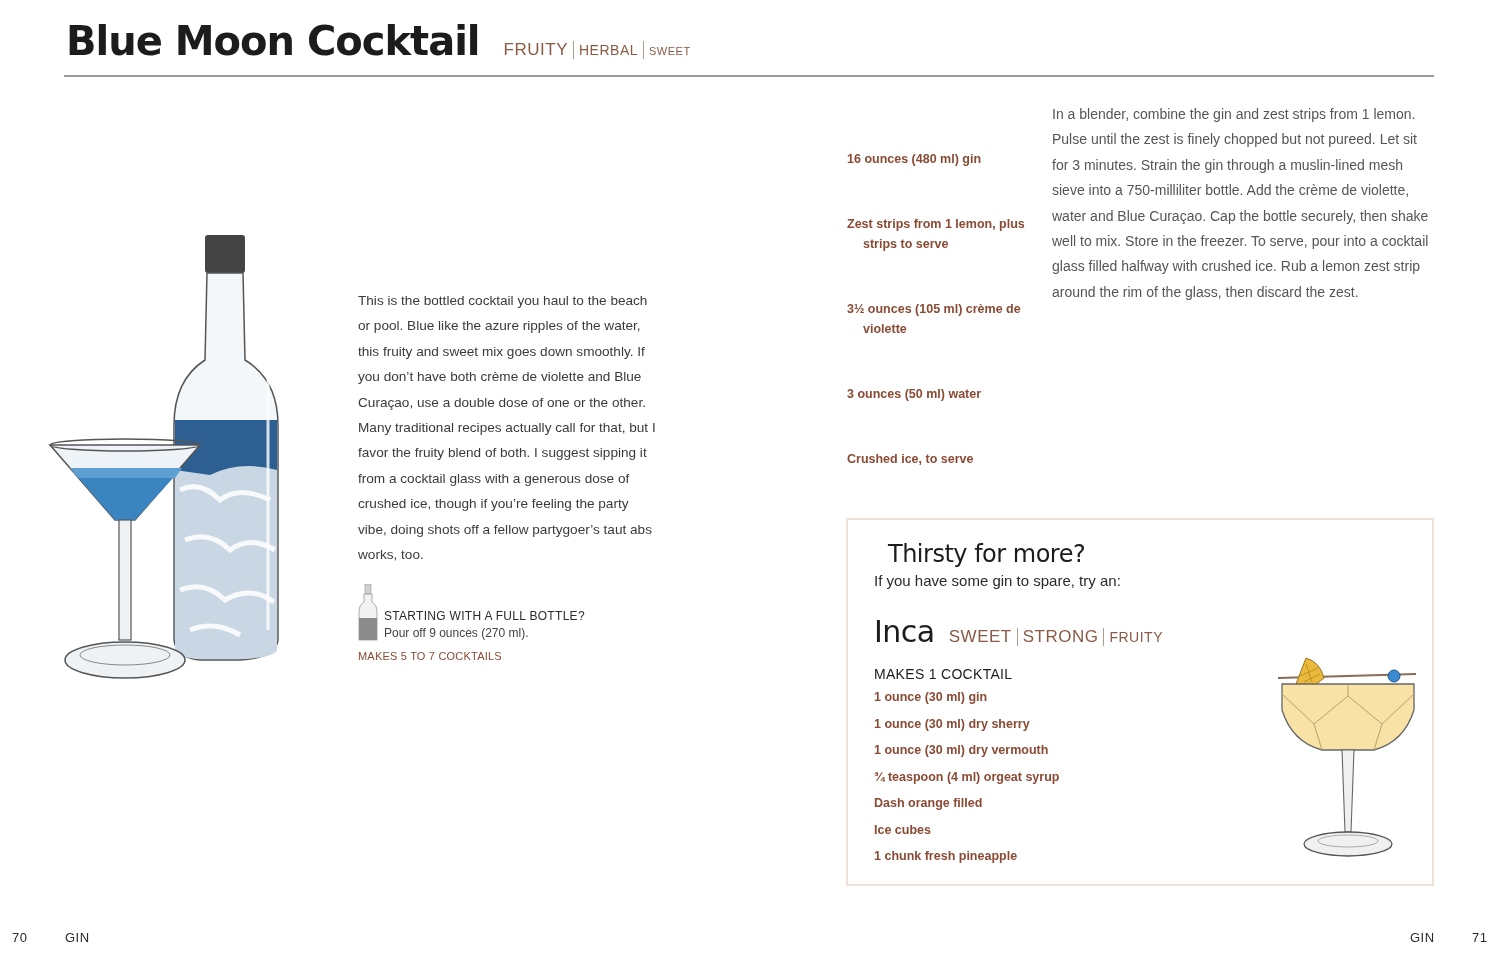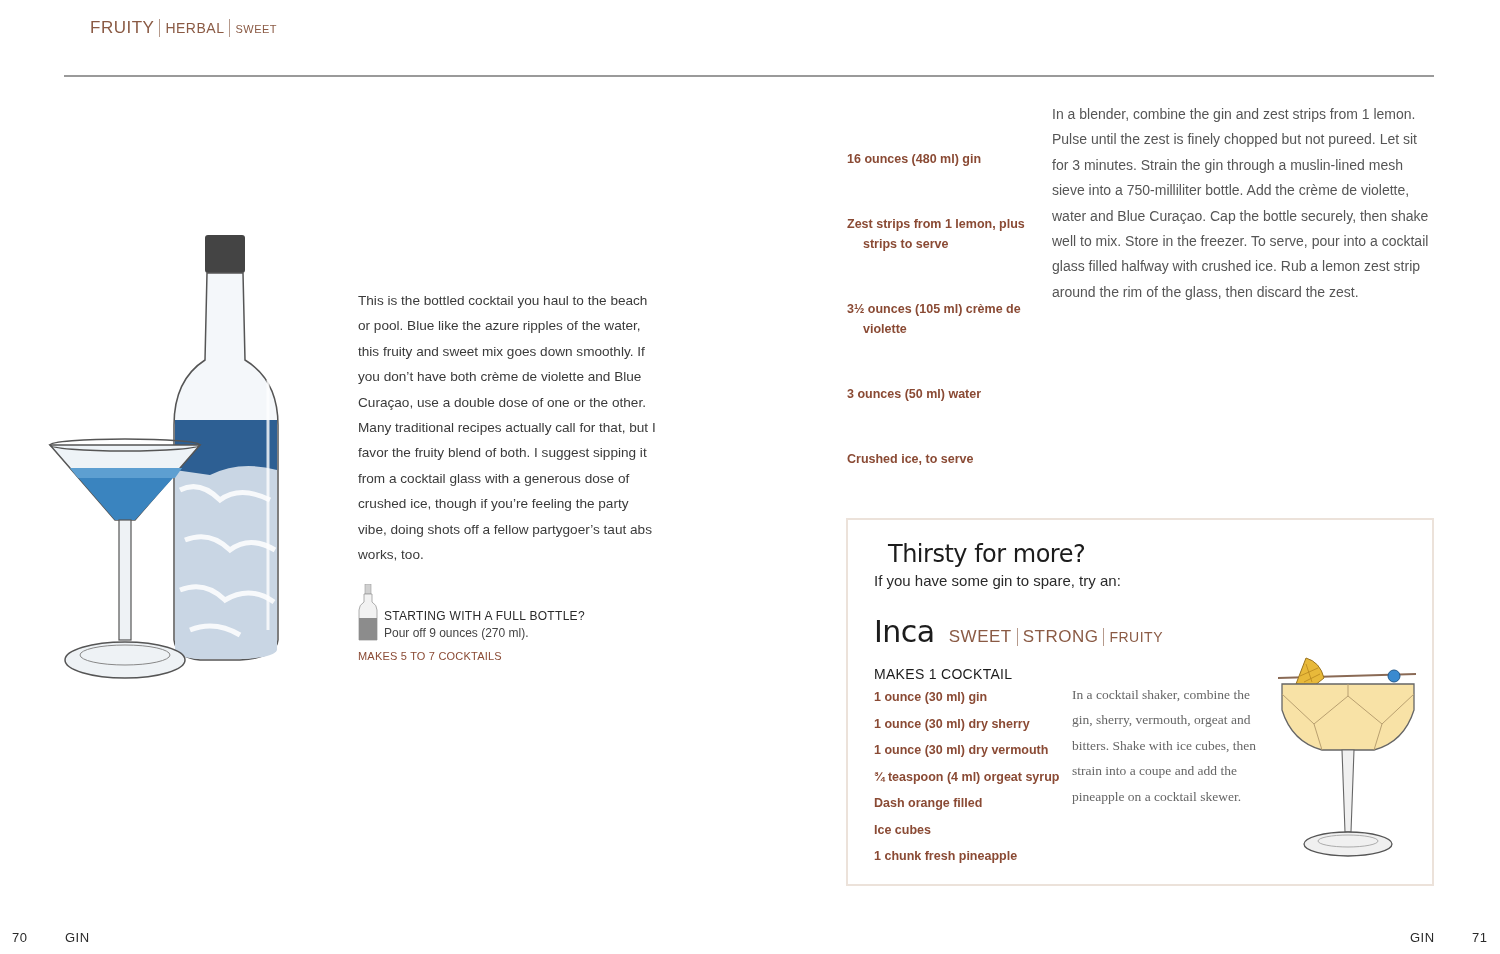--- a/index.html
+++ b/index.html
@@ -44,20 +44,21 @@
     .inca-ingredients li { list-style: none; line-height: 26.5px; }
     .inca-method { position: absolute; left: 224px; top: 162px; width: 200px; font-family: "Liberation Serif", serif; font-size: 13.5px; line-height: 25.4px; color: #666; }
     .coupe { position: absolute; left: 426px; top: 134px; width: 148px; height: 210px; }
 
     .folio { position: absolute; top: 930px; font-size: 13px; color: #2a2a2a; letter-spacing: 0.5px; }
   </style>
 </head>
 <body>
 
 <div class="title-row">
+  <h1 class="title">Blue Moon Cocktail</h1>
   <div class="flavors">
     <span class="flavor f1">FRUITY</span>
     <span class="sep"></span>
     <span class="flavor f2">HERBAL</span>
     <span class="sep"></span>
     <span class="flavor f3">SWEET</span>
   </div>
 </div>
 <div class="rule"></div>
 
@@ -124,21 +125,20 @@
   <ul class="inca-ingredients">
     <li>1 ounce (30 ml) gin</li>
     <li>1 ounce (30 ml) dry sherry</li>
     <li>1 ounce (30 ml) dry vermouth</li>
     <li>¾ teaspoon (4 ml) orgeat syrup</li>
     <li>Dash orange filled</li>
     <li>Ice cubes</li>
     <li>1 chunk fresh pineapple</li>
   </ul>
 
-  <p class="inca-method">In a cocktail shaker, combine the gin, sherry, vermouth, orgeat and bitters. Shake with ice cubes, then strain into a coupe and add the pineapple on a cocktail skewer.</p>
 
   <svg class="coupe" viewBox="0 0 148 210">
 
     <line x1="4" y1="24" x2="142" y2="20" stroke="#8a6a55" stroke-width="2"></line>
 
     <path d="M22 30 L32 4 Q46 8 50 24 L40 32 Z" fill="#e8b93a" stroke="#9a7420" stroke-width="1"></path>
     <path d="M26 22 L44 14 M30 28 L46 20 M32 10 L38 28" stroke="#b8861e" stroke-width="0.8"></path>
 
     <circle cx="120" cy="22" r="6" fill="#3a8ad0" stroke="#245a8c" stroke-width="1"></circle>
 

